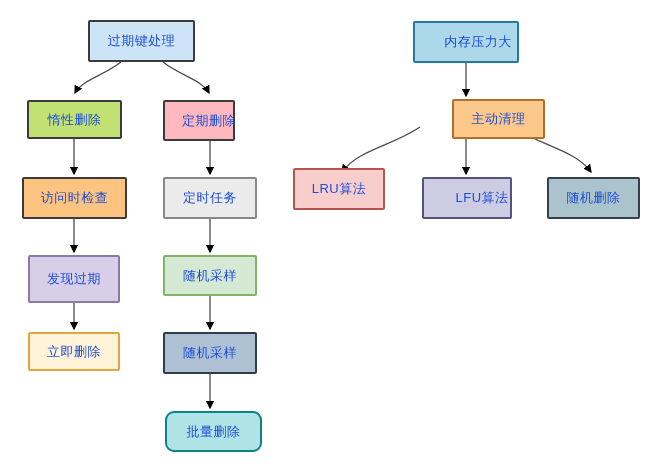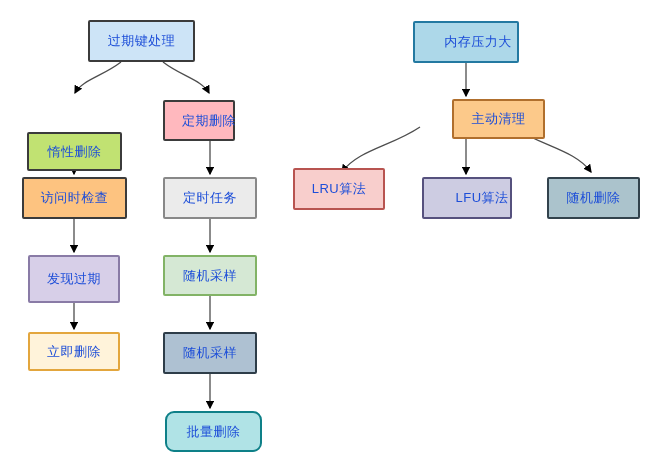--- a/index.html
+++ b/index.html
@@ -50,21 +50,21 @@
       <path d="M466,63 L466,96" marker-end="url(#arrow)"></path>
       <path d="M420,127 C392,146 358,150 342,172" marker-end="url(#arrow)"></path>
       <path d="M466,139 L466,174" marker-end="url(#arrow)"></path>
       <path d="M513,127 C541,146 575,150 591,172" marker-end="url(#arrow)"></path>
     </g>
   </svg>
 
   <div>
     <div class="node" style="left: 88px; top: 20px; width: 107px; height: 42px; background: rgb(205, 228, 247); border-color: rgb(59, 59, 59);">过期键处理</div>
 
-    <div class="node" style="left: 27px; top: 100px; width: 95px; height: 39px; background: rgb(193, 226, 114); border-color: rgb(59, 59, 59); margin-top: 32px;">惰性删除</div>
+    <div class="node" style="left: 27px; top: 100px; width: 95px; height: 39px; background: rgb(193, 226, 114); border-color: rgb(59, 59, 59);">惰性删除</div>
 
     <div class="node" style="left: 22px; top: 177px; width: 105px; height: 42px; background: rgb(253, 195, 128); border-color: rgb(59, 59, 59);">访问时检查</div>
 
     <div class="node" style="left: 28px; top: 255px; width: 92px; height: 48px; background: rgb(215, 207, 232); border-color: rgb(137, 123, 166);">发现过期</div>
 
     <div class="node" style="left: 28px; top: 332px; width: 92px; height: 39px; background: rgb(255, 243, 218); border-color: rgb(227, 166, 61);">立即删除</div>
 
     <div class="node" style="left: 163px; top: 100px; width: 72px; height: 41px; background: rgb(255, 184, 190); border-color: rgb(59, 59, 59); padding-left: 20px;">定期删除</div>
 
     <div class="node" style="left: 163px; top: 177px; width: 94px; height: 42px; background: rgb(235, 235, 235); border-color: rgb(136, 136, 136);">定时任务</div>

